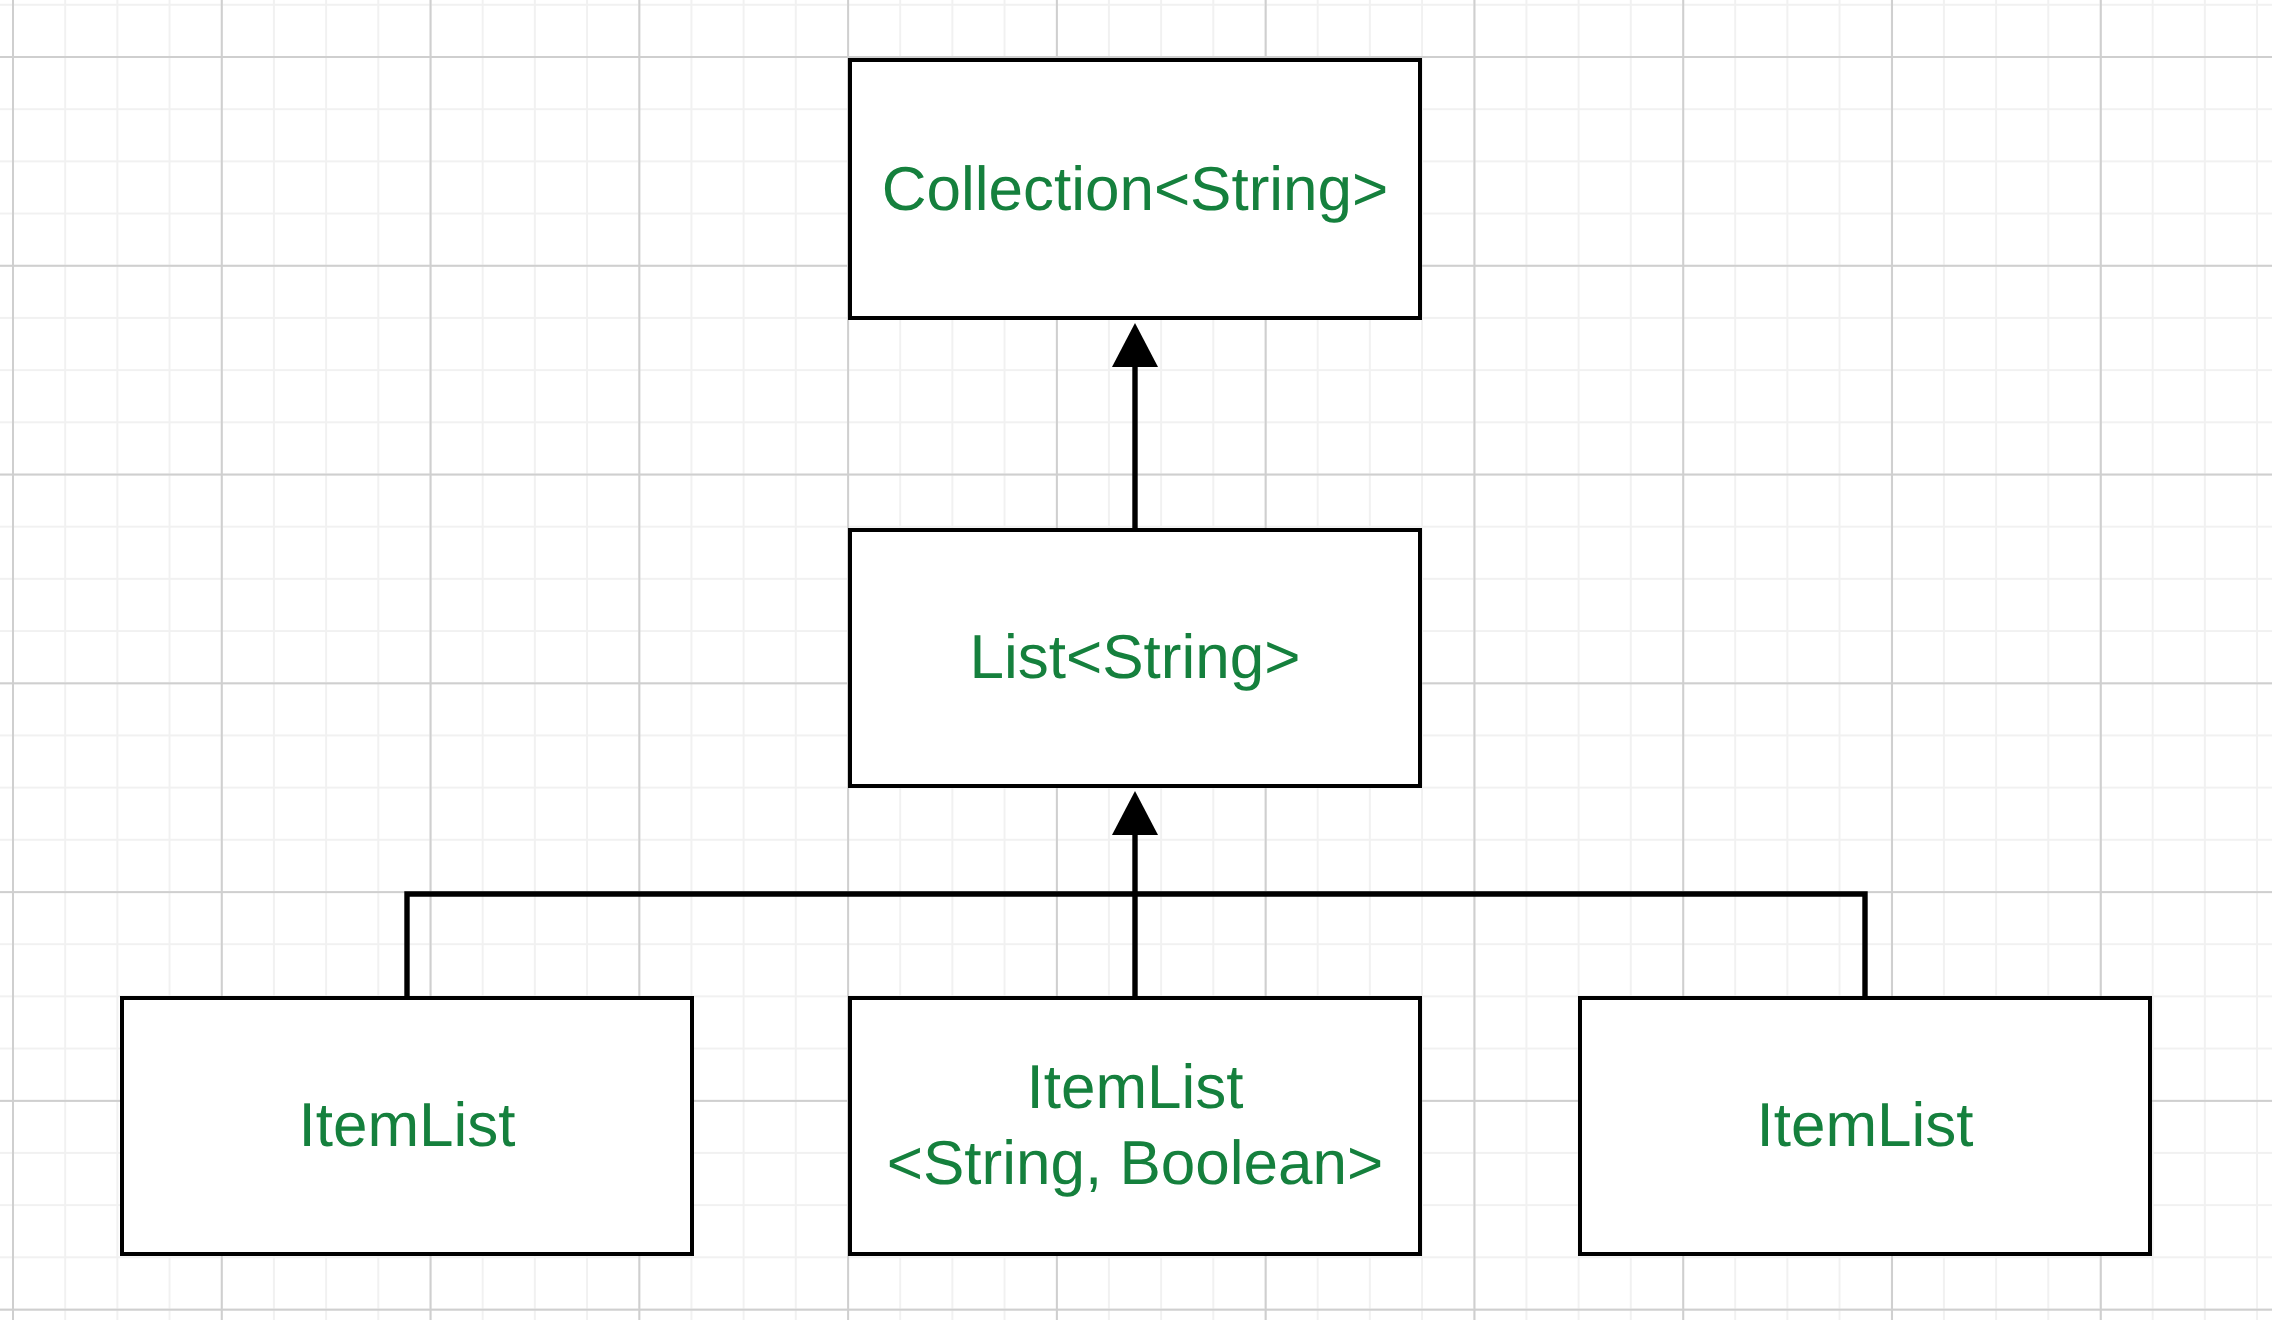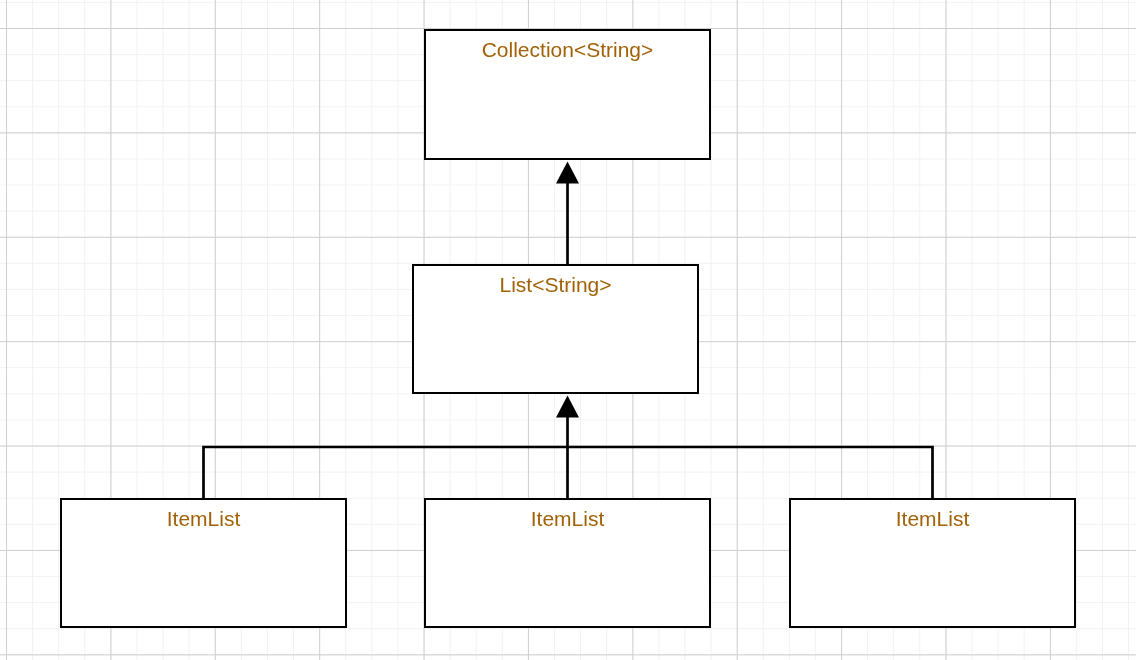--- a/index.html
+++ b/index.html
@@ -46,29 +46,30 @@
   .class-node {
     position: absolute;
     box-sizing: border-box;
     width: 287px;
     height: 130px;
     background: #ffffff;
     border: 2.7px solid #000000;
     display: flex;
     flex-direction: column;
     align-items: center;
+    justify-content: center;
     text-align: center;
-    font-size: 21px;
+    font-size: 31px;
     line-height: 38px;
-    color: #a16207;
+    color: #15803d;
     white-space: nowrap;
   }
 
   .node-collection { left: 424px; top: 29px;  height: 131px; }
-  .node-list       { left: 412px; top: 264px; }
+  .node-list       { left: 424px; top: 264px; }
   .node-il-integer { left: 60px;  top: 498px; }
   .node-il-boolean { left: 424px; top: 498px; }
   .node-il-item    { left: 789px; top: 498px; }
 </style>
 </head>
 <body>
 
 <div class="canvas">
 
   <svg class="edge-layer" viewBox="0 0 1136 660" xmlns="http://www.w3.org/2000/svg">
@@ -95,19 +96,20 @@
   <div class="class-node node-list">
     <span>List&lt;String&gt;</span>
   </div>
 
   <div class="class-node node-il-integer">
     <span>ItemList</span>
   </div>
 
   <div class="class-node node-il-boolean">
     <span>ItemList</span>
+    <span>&lt;String, Boolean&gt;</span>
   </div>
 
   <div class="class-node node-il-item">
     <span>ItemList</span>
   </div>
 
 </div>
 
 </body></html>

